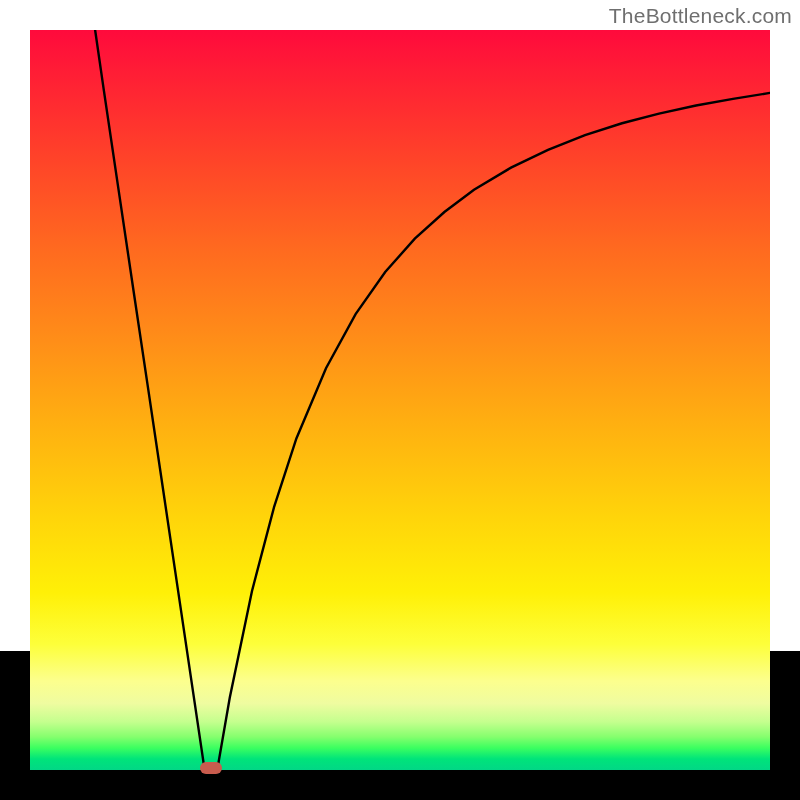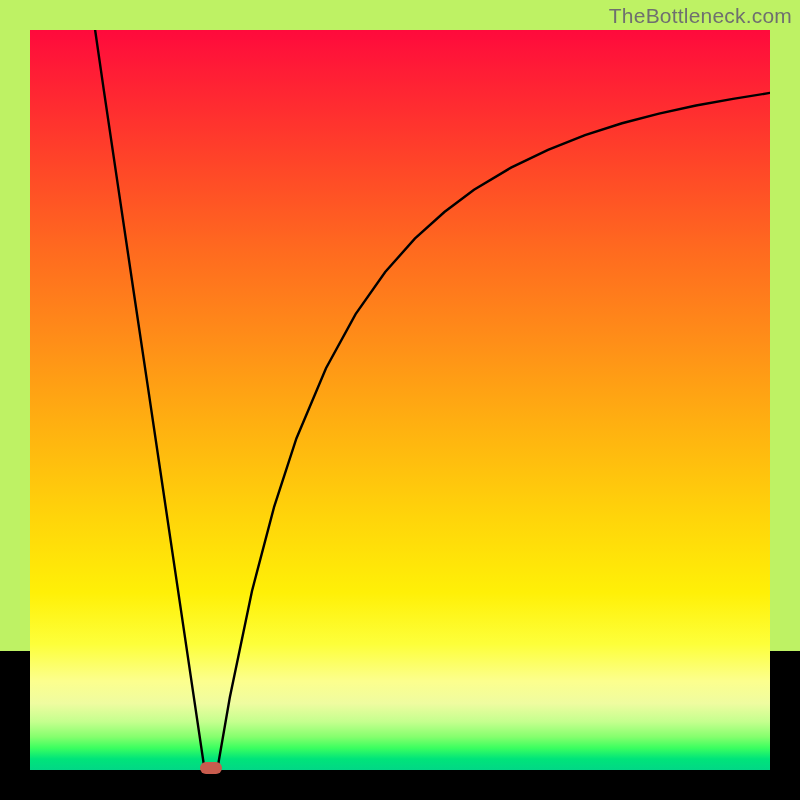--- a/index.html
+++ b/index.html
@@ -8,21 +8,21 @@
     width: 800px;
     height: 800px;
     overflow: hidden;
     background: #000;
     font-family: Arial, Helvetica, sans-serif;
   }
   .frame {
     position: relative;
     width: 800px;
     height: 651px;
-    background: #bef264;
+    background: #ffffff;
   }
   .plot-area {
     position: absolute;
     left: 30px;
     top: 30px;
     width: 740px;
     height: 740px;
     
     background: linear-gradient(to bottom,
       #ff0a3c 0%,

